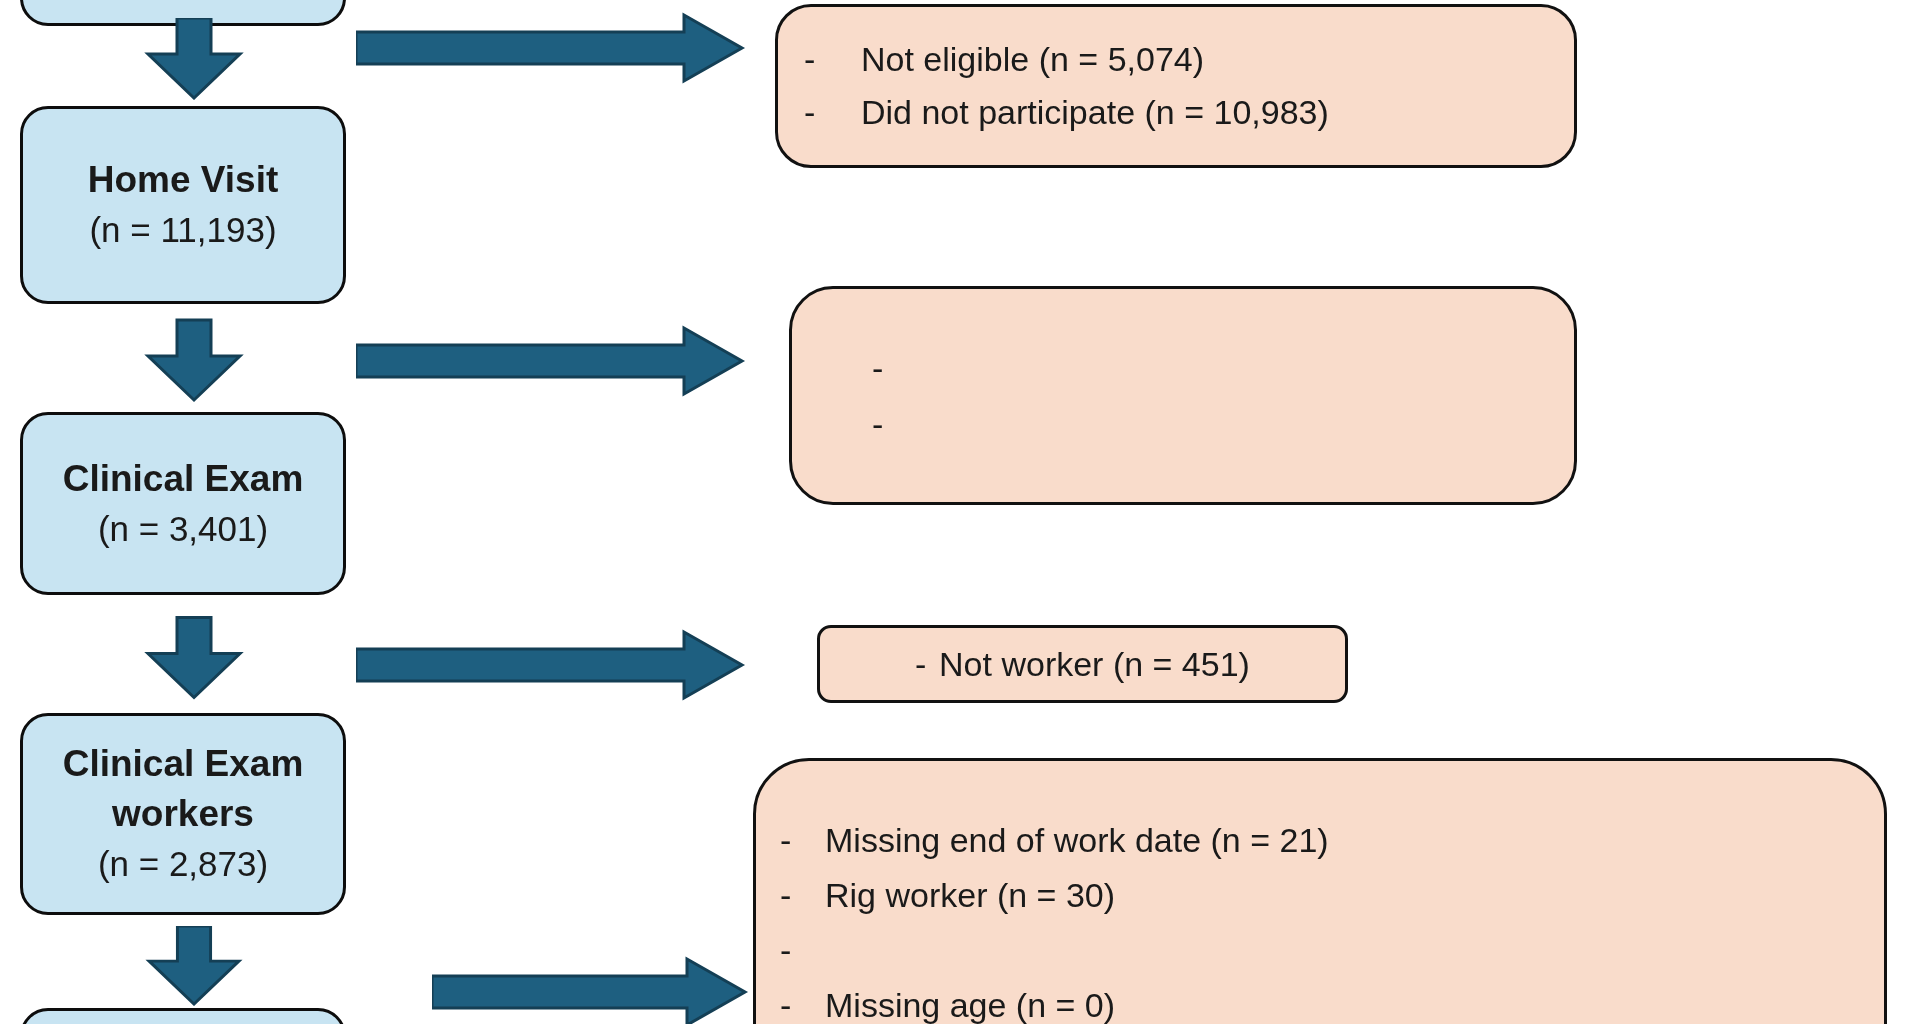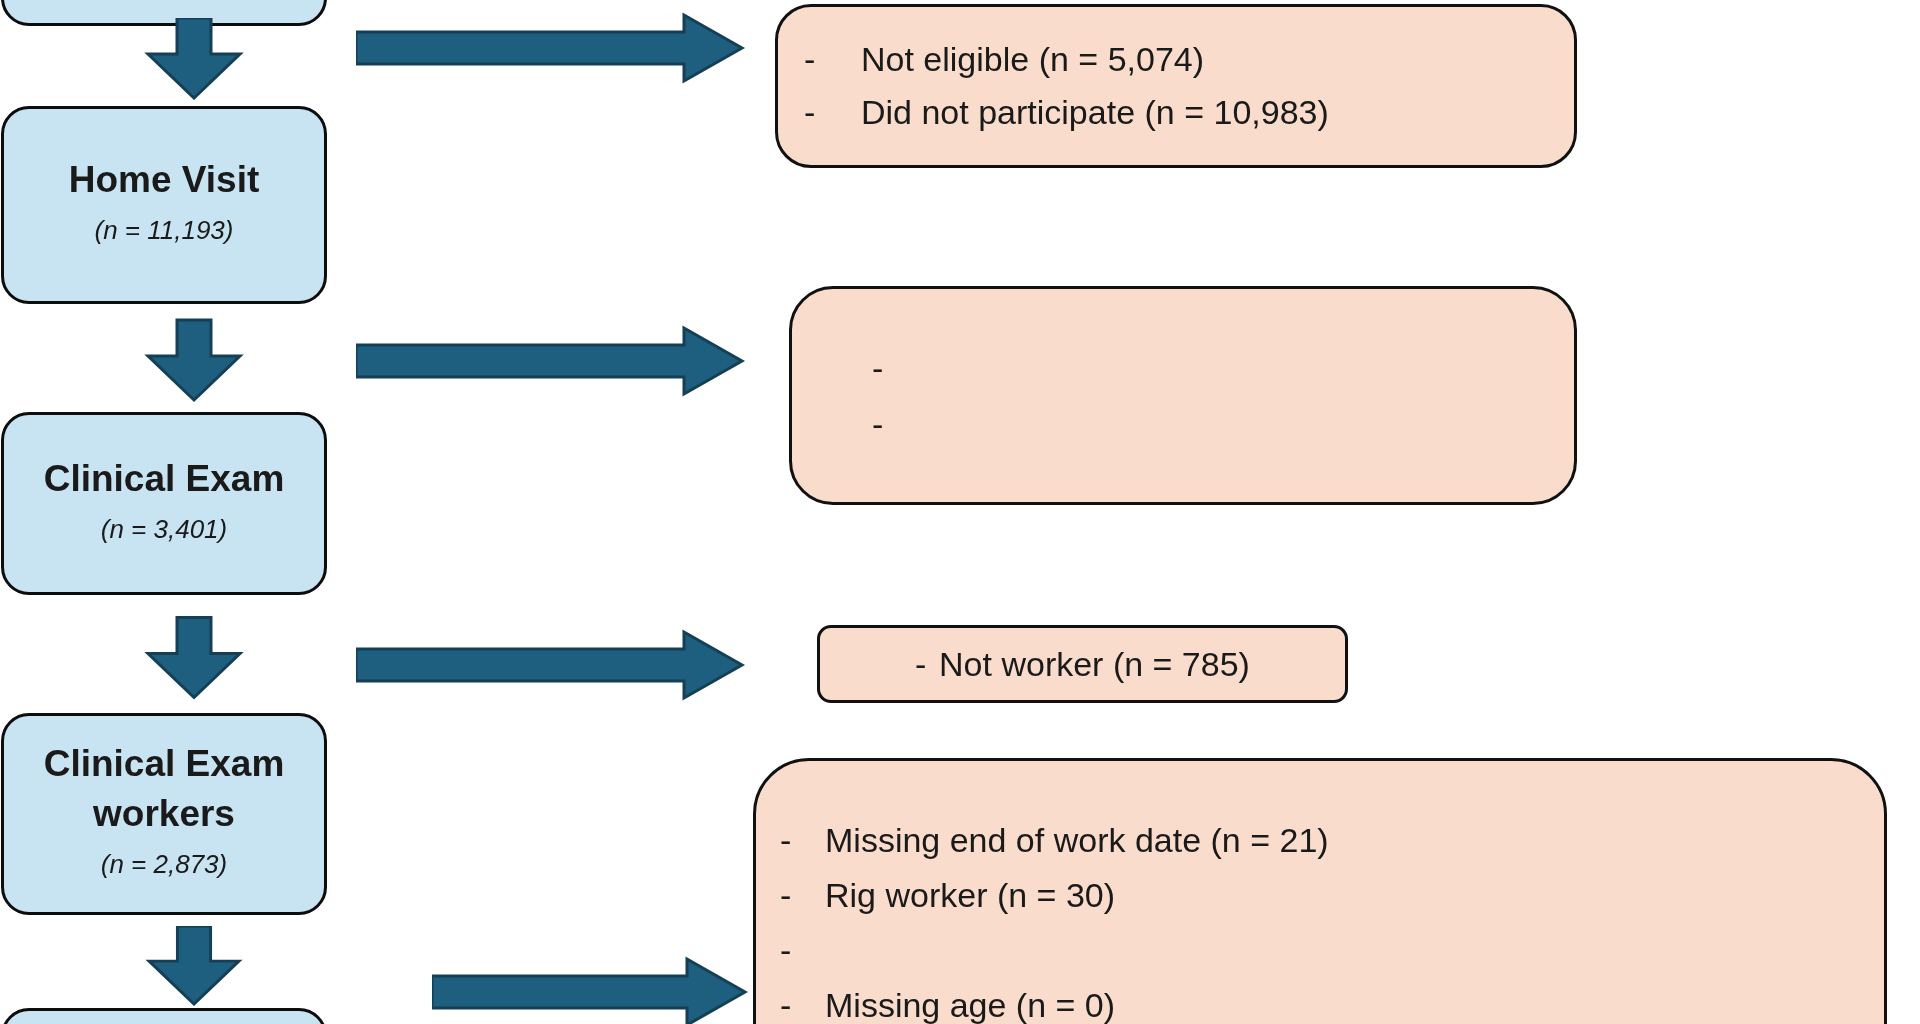--- a/index.html
+++ b/index.html
@@ -8,35 +8,35 @@
     width: 1920px;
     height: 1024px;
     overflow: hidden;
     background: #ffffff;
     font-family: "Liberation Sans", sans-serif;
     color: #1a1a1a;
   }
   
   .stage {
     position: absolute;
-    left: 1px;
+    left: 20px;
     width: 326px;
     background: #C8E4F2;
     border: 3px solid #0d0d0d;
     border-radius: 28px;
     box-sizing: border-box;
     display: flex;
     flex-direction: column;
     align-items: center;
     justify-content: center;
     text-align: center;
   }
   .stage-title { font-size: 37px; font-weight: 700; line-height: 50px; }
   .stage-title:empty { display: none; }
-  .stage-count { font-size: 26px; font-weight: 400; line-height: 50px; font-style: italic; }
+  .stage-count { font-size: 35px; font-weight: 400; line-height: 50px; }
   .partial-top    { top: -150px; height: 176px; }
   .s1             { top: 106px;  height: 198px; }
   .s2             { top: 412px;  height: 183px; }
   .s3             { top: 713px;  height: 202px; }
   .partial-bottom { top: 1008px; height: 140px; }
   
   .excl {
     position: absolute;
     background: #F9DCCB;
     border: 3px solid #111111;
@@ -143,21 +143,21 @@
       <span class="dash">-</span>
     </div>
     <div class="ex-row">
       <span class="dash">-</span>
     </div>
   </div>
 
   <div class="excl e3">
     <div class="ex-row">
       <span class="dash">-</span>
-      <span>Not worker (n = 785)</span>
+      <span>Not worker (n = 451)</span>
     </div>
   </div>
 
   <div class="excl e4">
     <div class="ex-row">
       <span class="dash">-</span>
       <span>Missing end of work date (n = 21)</span>
     </div>
     <div class="ex-row">
       <span class="dash">-</span>

